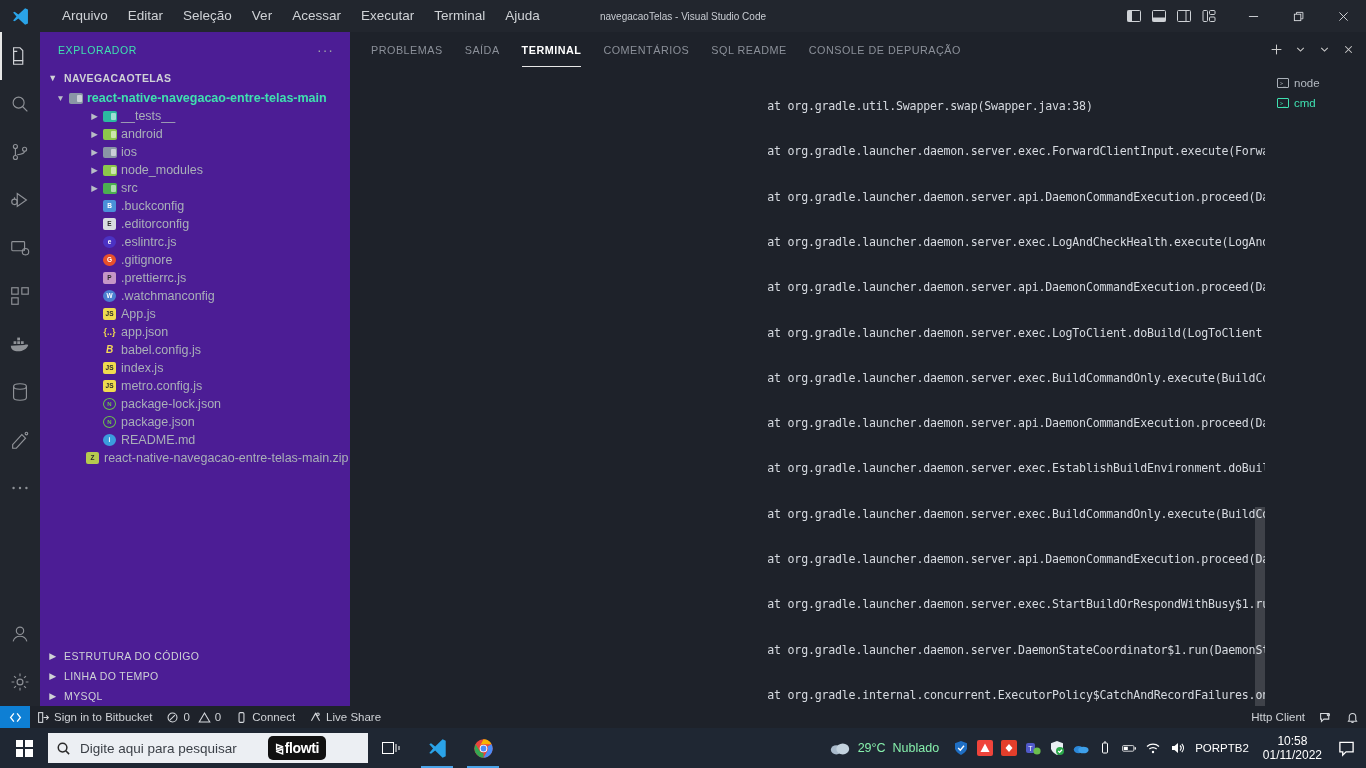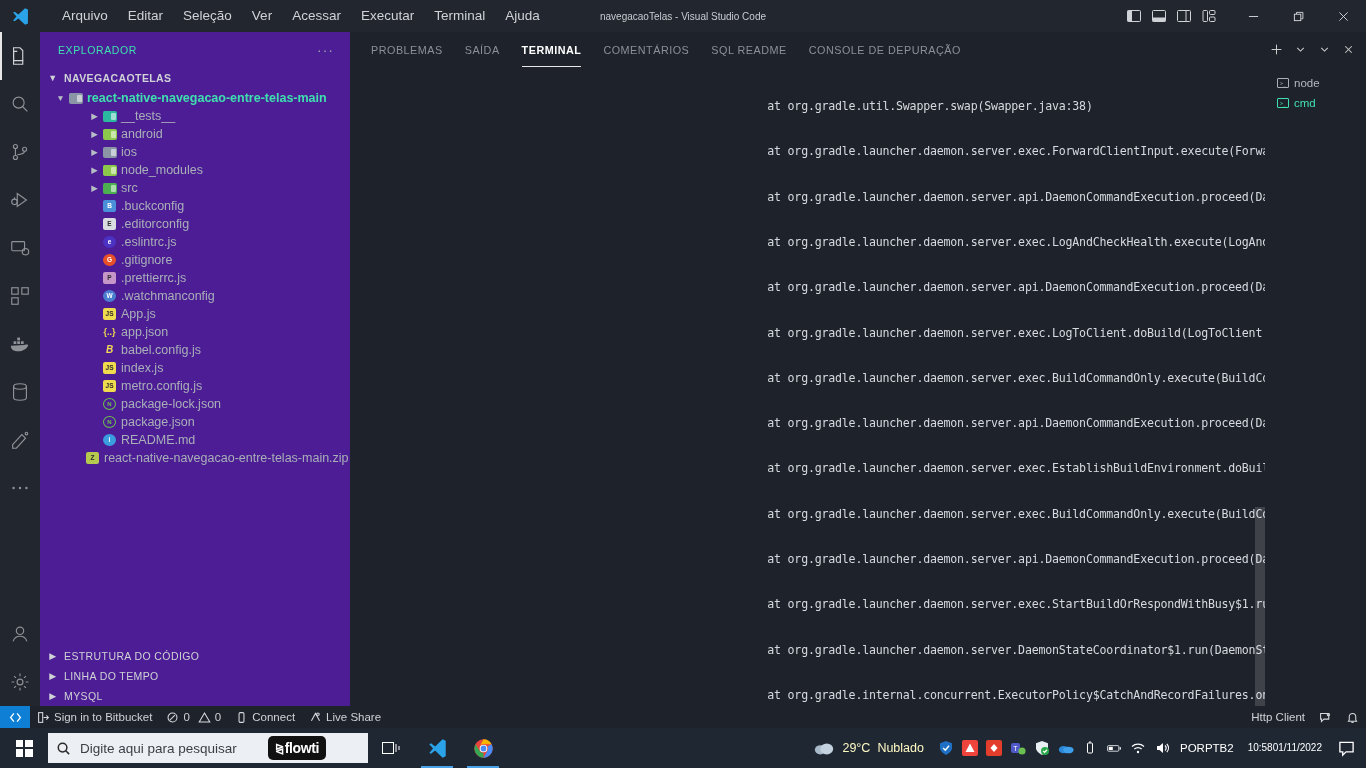--- a/index.html
+++ b/index.html
@@ -171,26 +171,26 @@
     display:flex; align-items:center; padding:0 7px; color:#fff; font-size:14px;
     font-weight:bold; letter-spacing:-.4px; gap:1px;
   }
   .flowti .mark { font-size:11px; }
   .tb-btn { width:46px; height:40px; display:flex; align-items:center; justify-content:center; }
   .tb-btn.app { position:relative; }
   .tb-btn.app::after {
     content:""; position:absolute; bottom:0; left:7px; right:7px; height:2.5px; background:#4aa3e8;
   }
   .tray { margin-left:auto; display:flex; align-items:center; height:40px; padding-right:4px; gap:0; }
-  .weather { display:flex; align-items:center; gap:7px; padding:0 10px; font-size:12.5px; color:#fef9c3; }
+  .weather { display:flex; align-items:center; gap:7px; padding:0 10px; font-size:12.5px; color:#86efac; }
   .tray-ico { width:24px; height:40px; display:flex; align-items:center; justify-content:center; }
   .tray-ico svg { width:16px; height:16px; }
   .clock {
-    display:flex; flex-direction:row; align-items:center; justify-content:center;
-    font-size:10px; color:#fff; line-height:14px; padding:0 8px; min-width:74px;
+    display:flex; flex-direction:column; align-items:center; justify-content:center;
+    font-size:12px; color:#fff; line-height:14px; padding:0 8px; min-width:74px;
   }
   .lang {
     display:flex; flex-direction:row; align-items:center; justify-content:center;
     font-size:11.5px; color:#fff; line-height:14px; padding:0 6px;
   }
   .notifc { width:32px; height:40px; display:flex; align-items:center; justify-content:center; }
   .notifc svg { width:17px; height:17px; stroke:#fff; fill:none; stroke-width:1.4; }
 </style>
 </head>
 <body>

